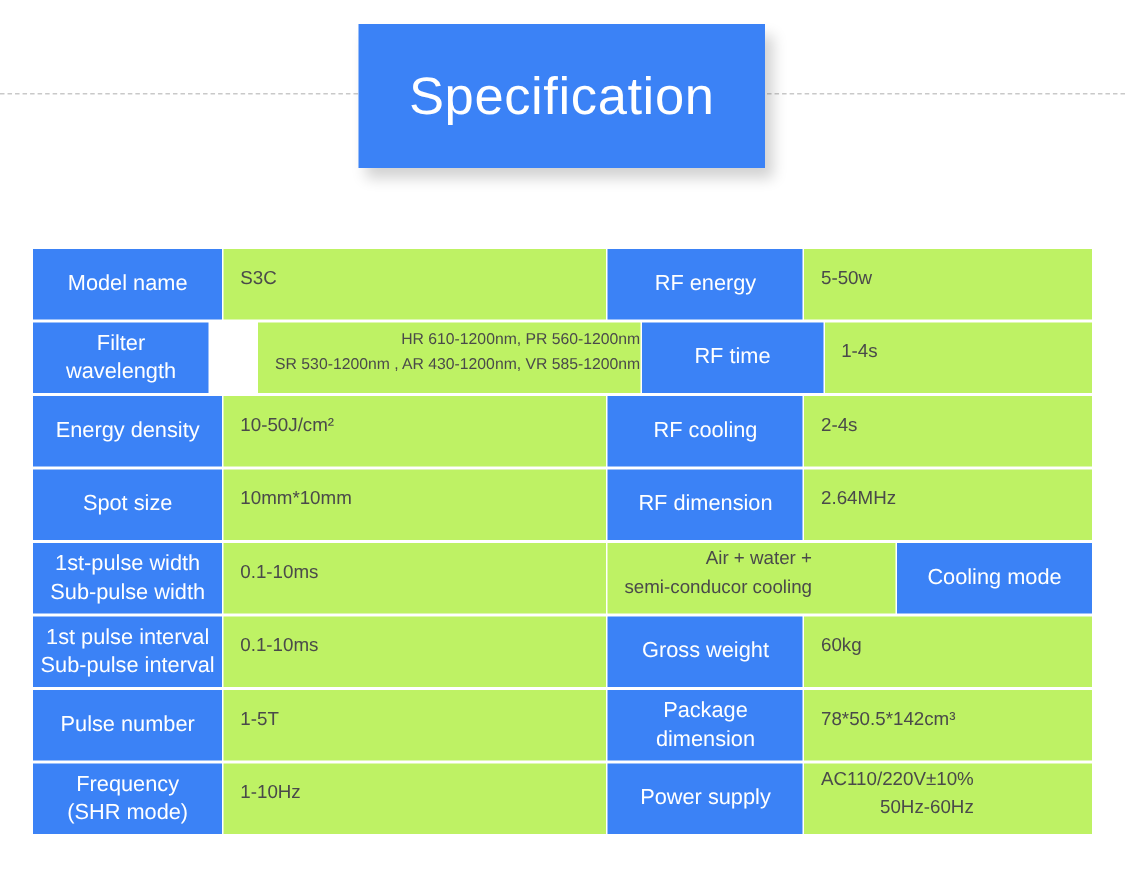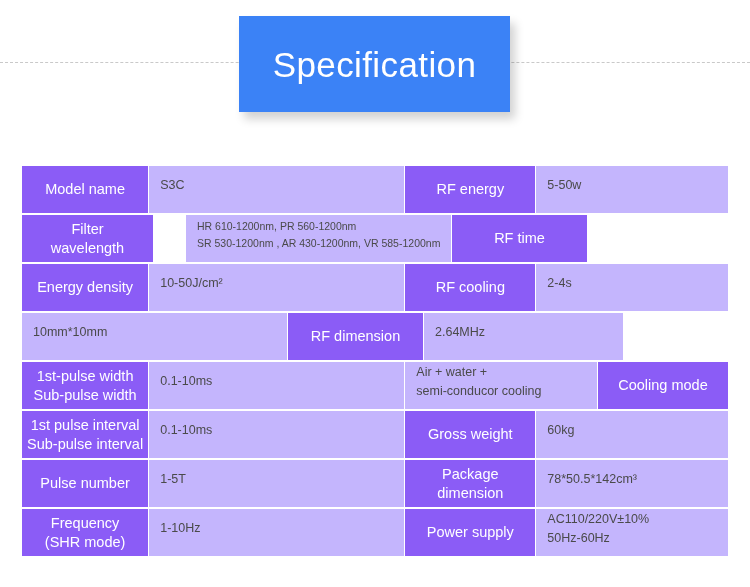--- a/index.html
+++ b/index.html
@@ -62,33 +62,33 @@
     display: flex;
     gap: 1px;
     height: 47px;
   }
   .cell {
     display: flex;
     align-items: center;
     box-sizing: border-box;
   }
   .cell-label {
-    background: #8b5cf6;
+    background: #3b82f6;
     color: #ffffff;
     justify-content: center;
     text-align: center;
     font-size: 14.5px;
     line-height: 1.28;
     padding: 0 4px;
   }
   .cell-value {
-    background: #c4b5fd;
+    background: #bef264;
     color: #4a4a4a;
     justify-content: flex-start;
-    text-align: left;
+    text-align: right;
     font-size: 12.5px;
     line-height: 1.45;
     padding: 0 0 8px 11px;
   }
   .col-label-a { width: 131px; }
   .col-value-a { width: 265px; }
   .col-label-b { width: 135px; }
   .col-value-b { width: 199px; }
 
   .cell-value.small {
@@ -142,20 +142,25 @@
         <span class="lines">
           <span>HR 610-1200nm,  PR 560-1200nm</span>
           <span>SR 530-1200nm ,  AR 430-1200nm, VR 585-1200nm</span>
         </span>
       </div>
       <div class="cell cell-label col-label-b">
         <span class="lines">
           <span>RF time</span>
         </span>
       </div>
+      <div class="cell cell-value col-value-b">
+        <span class="lines">
+          <span>1-4s</span>
+        </span>
+      </div>
     </div>
     <div class="spec-row">
       <div class="cell cell-label col-label-a">
         <span class="lines">
           <span>Energy density</span>
         </span>
       </div>
       <div class="cell cell-value col-value-a">
         <span class="lines">
           <span>10-50J/cm²</span>
@@ -166,20 +171,25 @@
           <span>RF cooling</span>
         </span>
       </div>
       <div class="cell cell-value col-value-b">
         <span class="lines">
           <span>2-4s</span>
         </span>
       </div>
     </div>
     <div class="spec-row">
+      <div class="cell cell-label col-label-a">
+        <span class="lines">
+          <span>Spot size</span>
+        </span>
+      </div>
       <div class="cell cell-value col-value-a">
         <span class="lines">
           <span>10mm*10mm</span>
         </span>
       </div>
       <div class="cell cell-label col-label-b">
         <span class="lines">
           <span>RF dimension</span>
         </span>
       </div>

